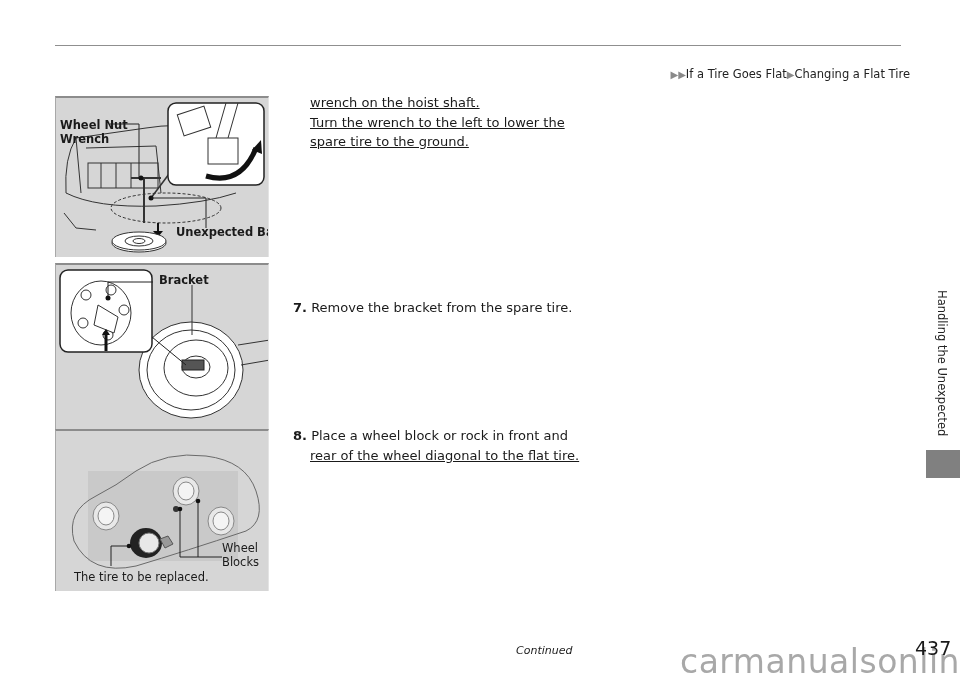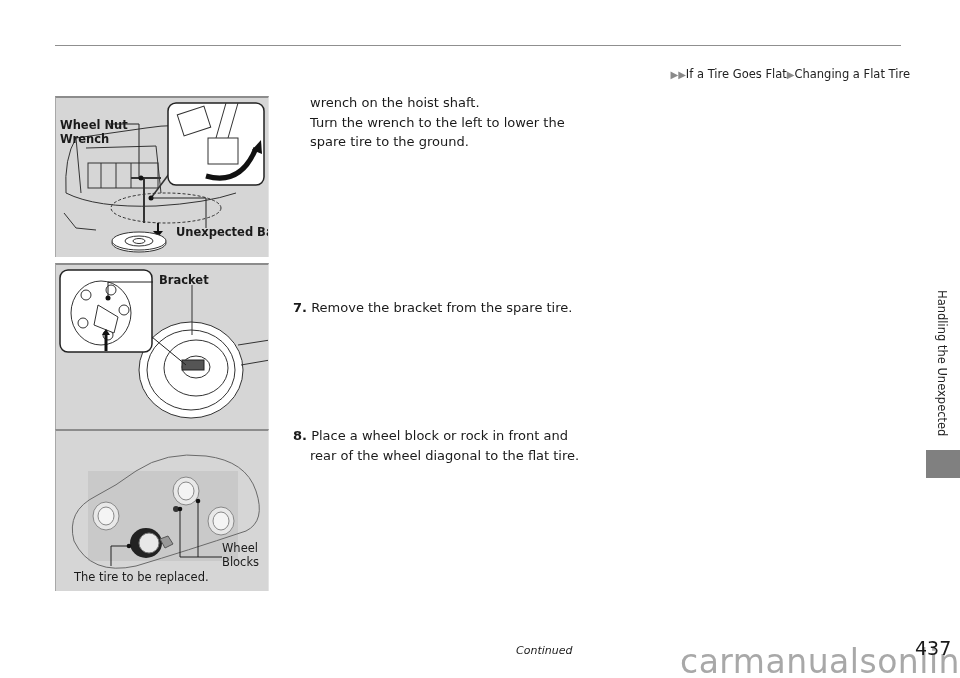--- a/index.html
+++ b/index.html
@@ -11,21 +11,21 @@
     .figure { position:absolute; left:55px; width:214px; background:#d6d6d6; border-top:2px solid #8c8c8c; border-left:1px solid #a8a8a8; border-right:1px solid #e4e4e4; box-sizing:border-box; overflow:hidden; }
     .fig1 { top:96px; height:161px; }
     .fig2 { top:263px; height:188px; }
     .fig3 { top:429px; height:162px; }
     .figure svg { position:absolute; left:0; top:0; }
     .callout { position:absolute; font-size:11.5px; font-weight:bold; color:#1a1a1a; line-height:14px; white-space:nowrap; }
     .callout.regular { font-weight:normal; }
     .step { position:absolute; left:293px; font-size:13px; line-height:19.5px; color:#1a1a1a; }
     .step .num { font-weight:bold; }
     .step .line { display:block; }
-    .step .indent { padding-left:17px; }
+    .step .indent { padding-left:17px;text-decoration:underline; }
     .side-label { position:absolute; left:935px; top:290px; width:14px; height:160px; }
     .side-label span { position:absolute; left:0; top:0; transform-origin:0 0; transform:translate(14px,0) rotate(90deg); font-size:11.5px; white-space:nowrap; color:#222; }
     .side-tab { position:absolute; left:926px; top:450px; width:34px; height:28px; background:#808080; }
     .continued { position:absolute; left:516px; top:644px; font-size:11px; font-style:italic; color:#222; }
     .page-number { position:absolute; left:915px; top:637px; font-size:19px; color:#1a1a1a; }
     .watermark { position:absolute; left:680px; top:642px; font-size:33px; color:#9a9a9a; opacity:0.85; letter-spacing:0.5px; white-space:nowrap; }
   </style>
 </head>
 <body>
 

